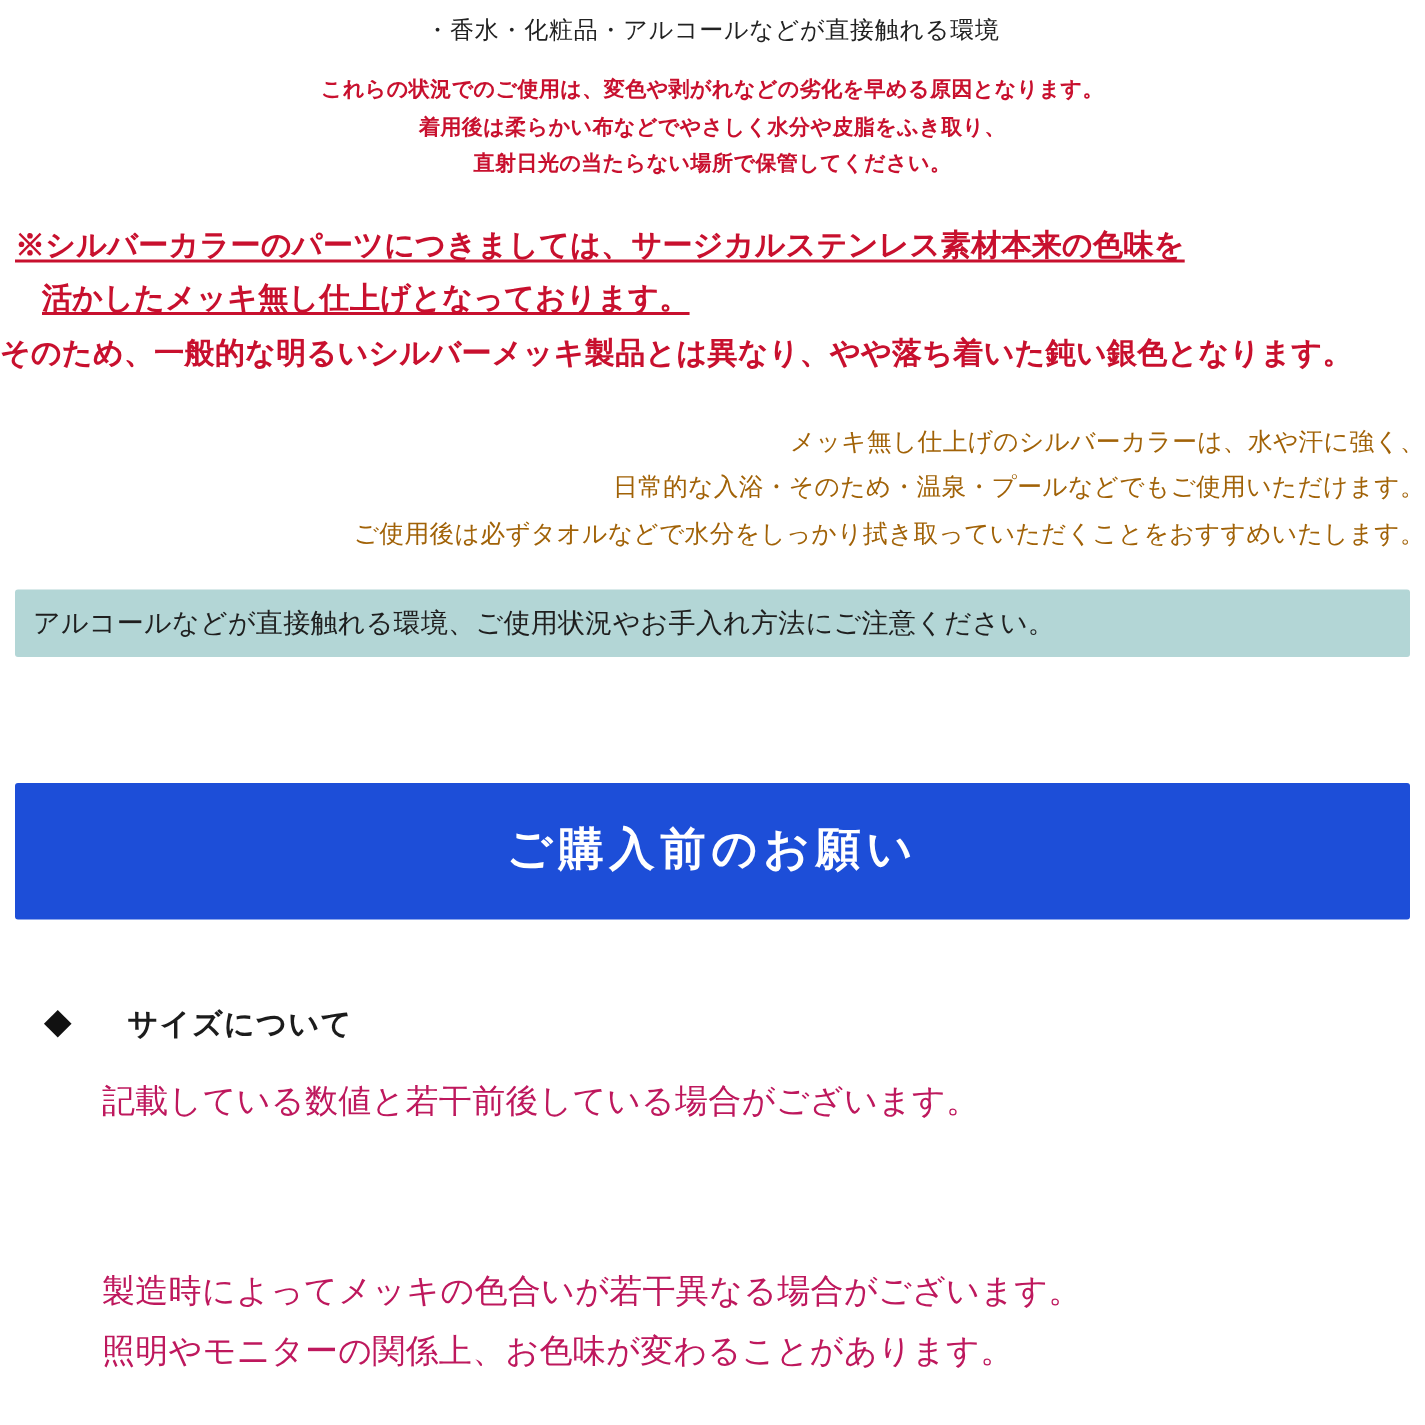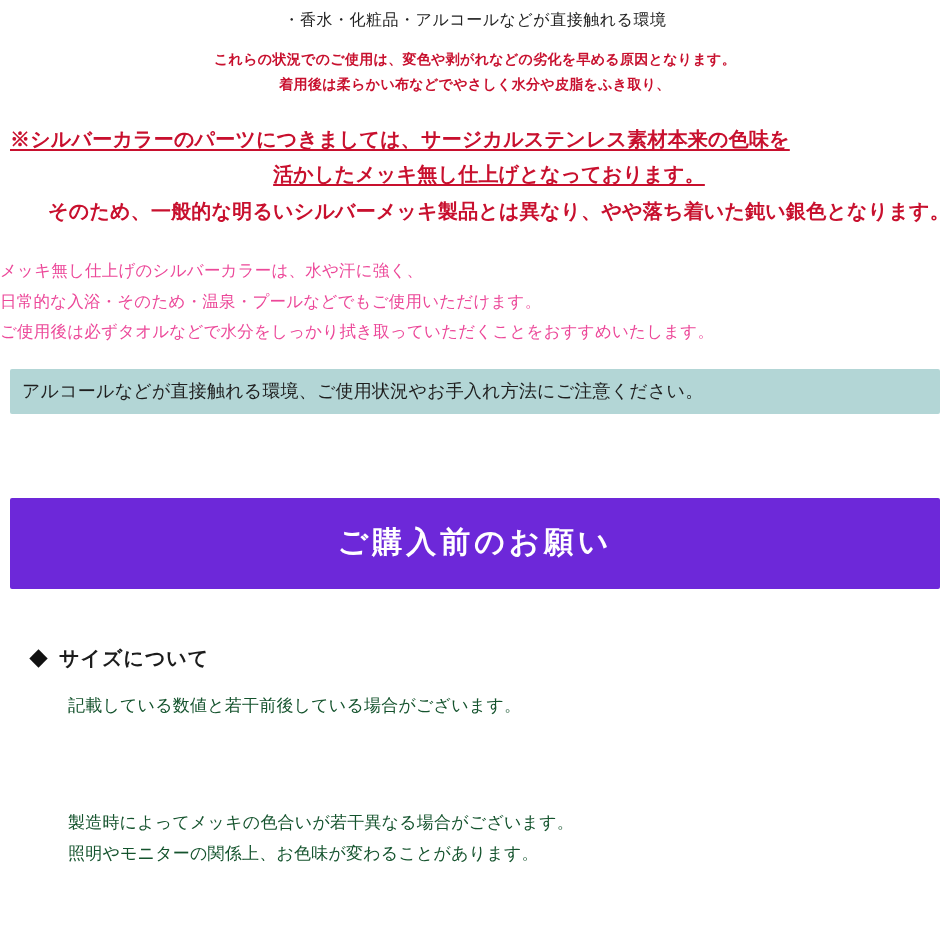--- a/index.html
+++ b/index.html
@@ -50,102 +50,104 @@
   }
   .silver-block .underline {
     text-decoration: underline;
     text-underline-offset: 3px;
   }
   .silver-line-1 {
     text-align: left;
     padding-left: 10px;
   }
   .silver-line-2 {
-    text-align: center;
+    text-align: left;
     padding-left: 28px;
   }
   .silver-line-3 {
-    text-align: right;
+    text-align: left;
     margin-top: 2px;
   }
 
   .care-block {
     margin-top: 26px;
-    text-align: left;
+    text-align: right;
     font-size: 16.5px;
-    color: #ec4899;
+    color: #a16207;
     line-height: 1.85;
     letter-spacing: 0.2px;
   }
 
   .highlight-bar {
     margin: 22px 10px 0 10px;
     background: #b3d6d6;
     color: #1f1f1f;
     font-size: 18px;
     padding: 10px 12px 11px 12px;
     letter-spacing: 0.2px;
     border-radius: 2px;
   }
 
   .section-header {
     margin: 84px 10px 2px 10px;
-    background: #6d28d9;
+    background: #1d4ed8;
     color: #ffffff;
     text-align: center;
     font-size: 30px;
     font-weight: bold;
     letter-spacing: 4px;
     padding: 24px 0 26px 0;
     border-radius: 2px;
   }
 
   .item {
     margin-top: 56px;
     padding-left: 32px;
   }
   .item-title {
     font-size: 20px;
     font-weight: bold;
     color: #1c1c1c;
     letter-spacing: 1px;
     display: flex;
     align-items: center;
+    gap: 26px;
   }
   .diamond {
     display: inline-block;
     width: 13px;
     height: 13px;
     background: #111111;
     transform: rotate(45deg);
     margin-right: 14px;
     flex: none;
   }
   .item-body {
     margin-top: 18px;
     padding-left: 36px;
-    font-size: 17px;
-    color: #14532d;
+    font-size: 22px;
+    color: #be185d;
     line-height: 1.85;
     letter-spacing: 0.2px;
   }
   .item.second {
     margin-top: 86px;
   }
 </style>
 </head>
 <body>
 
 <div class="page">
 
   <div class="top-note">・香水・化粧品・アルコールなどが直接触れる環境</div>
 
   <div class="red-block">
     <div>これらの状況でのご使用は、変色や剥がれなどの劣化を早める原因となります。</div>
     <div>着用後は柔らかい布などでやさしく水分や皮脂をふき取り、</div>
+    <div>直射日光の当たらない場所で保管してください。</div>
   </div>
 
   <div class="silver-block">
     <div class="silver-line-1">
       <span class="underline">※シルバーカラーのパーツにつきましては、サージカルステンレス素材本来の色味を</span>
     </div>
     <div class="silver-line-2">
       <span class="underline">活かしたメッキ無し仕上げとなっております。</span>
     </div>
     <div class="silver-line-3">そのため、一般的な明るいシルバーメッキ製品とは異なり、やや落ち着いた鈍い銀色となります。</div>

